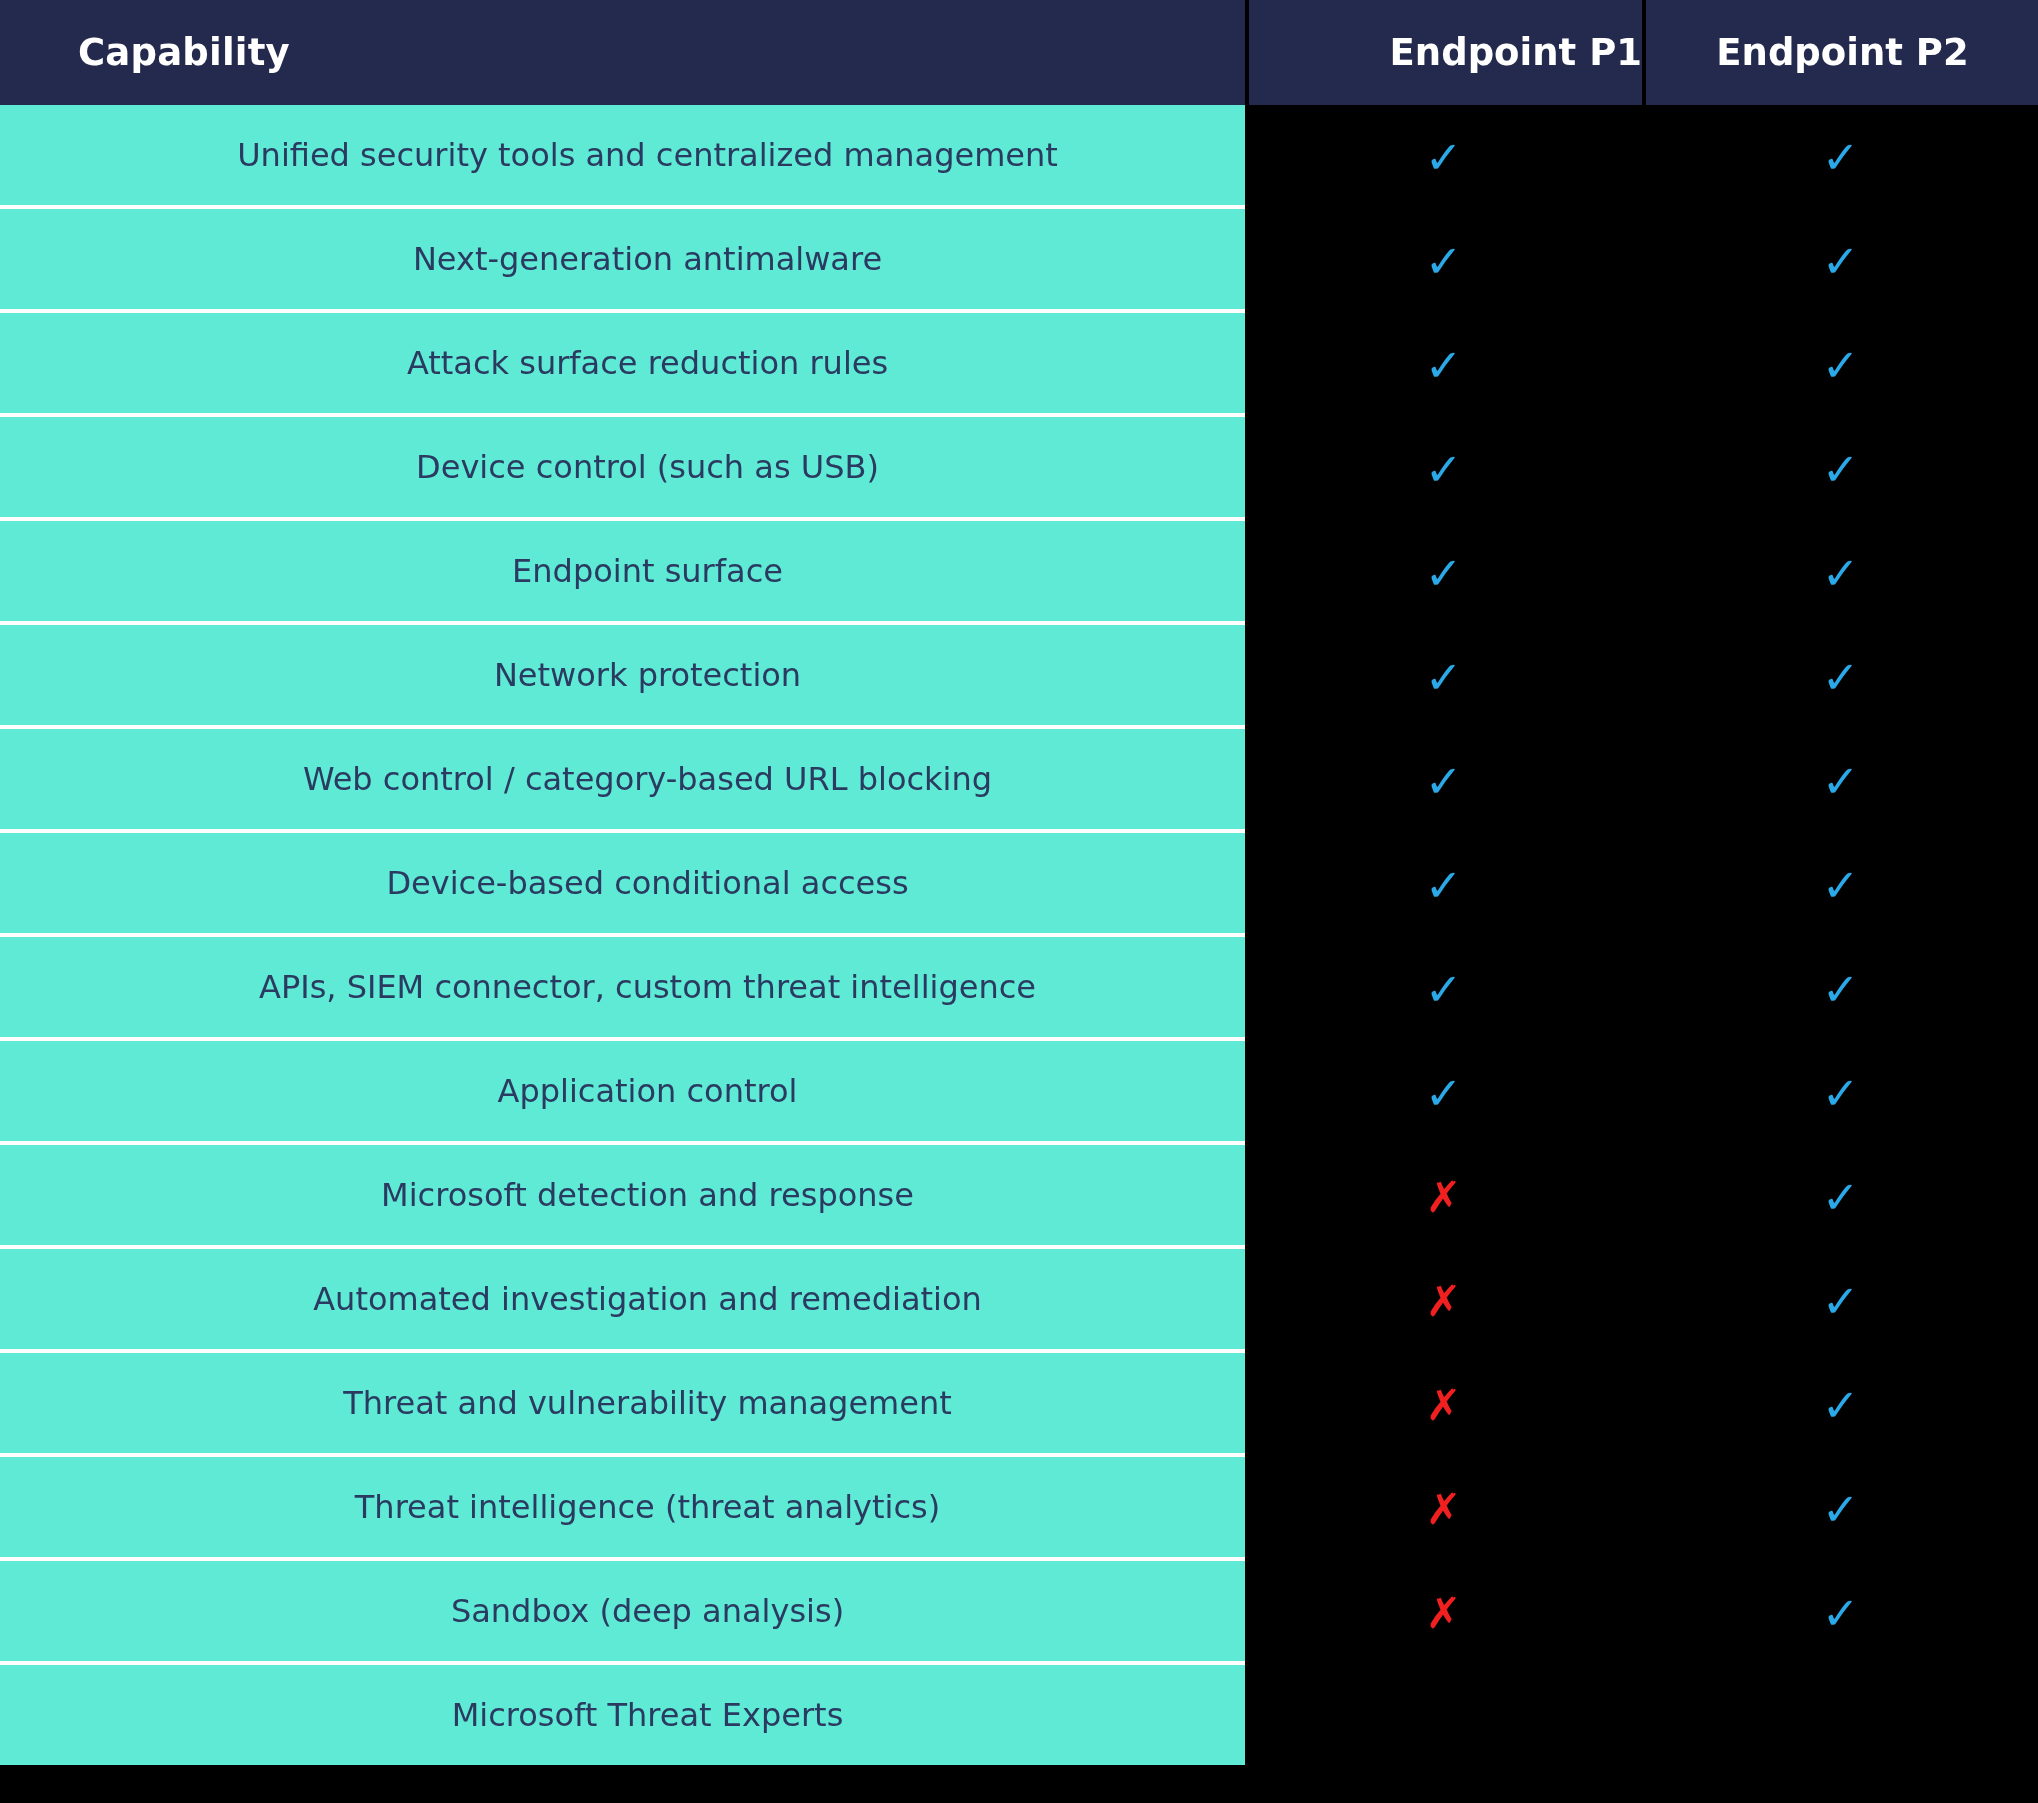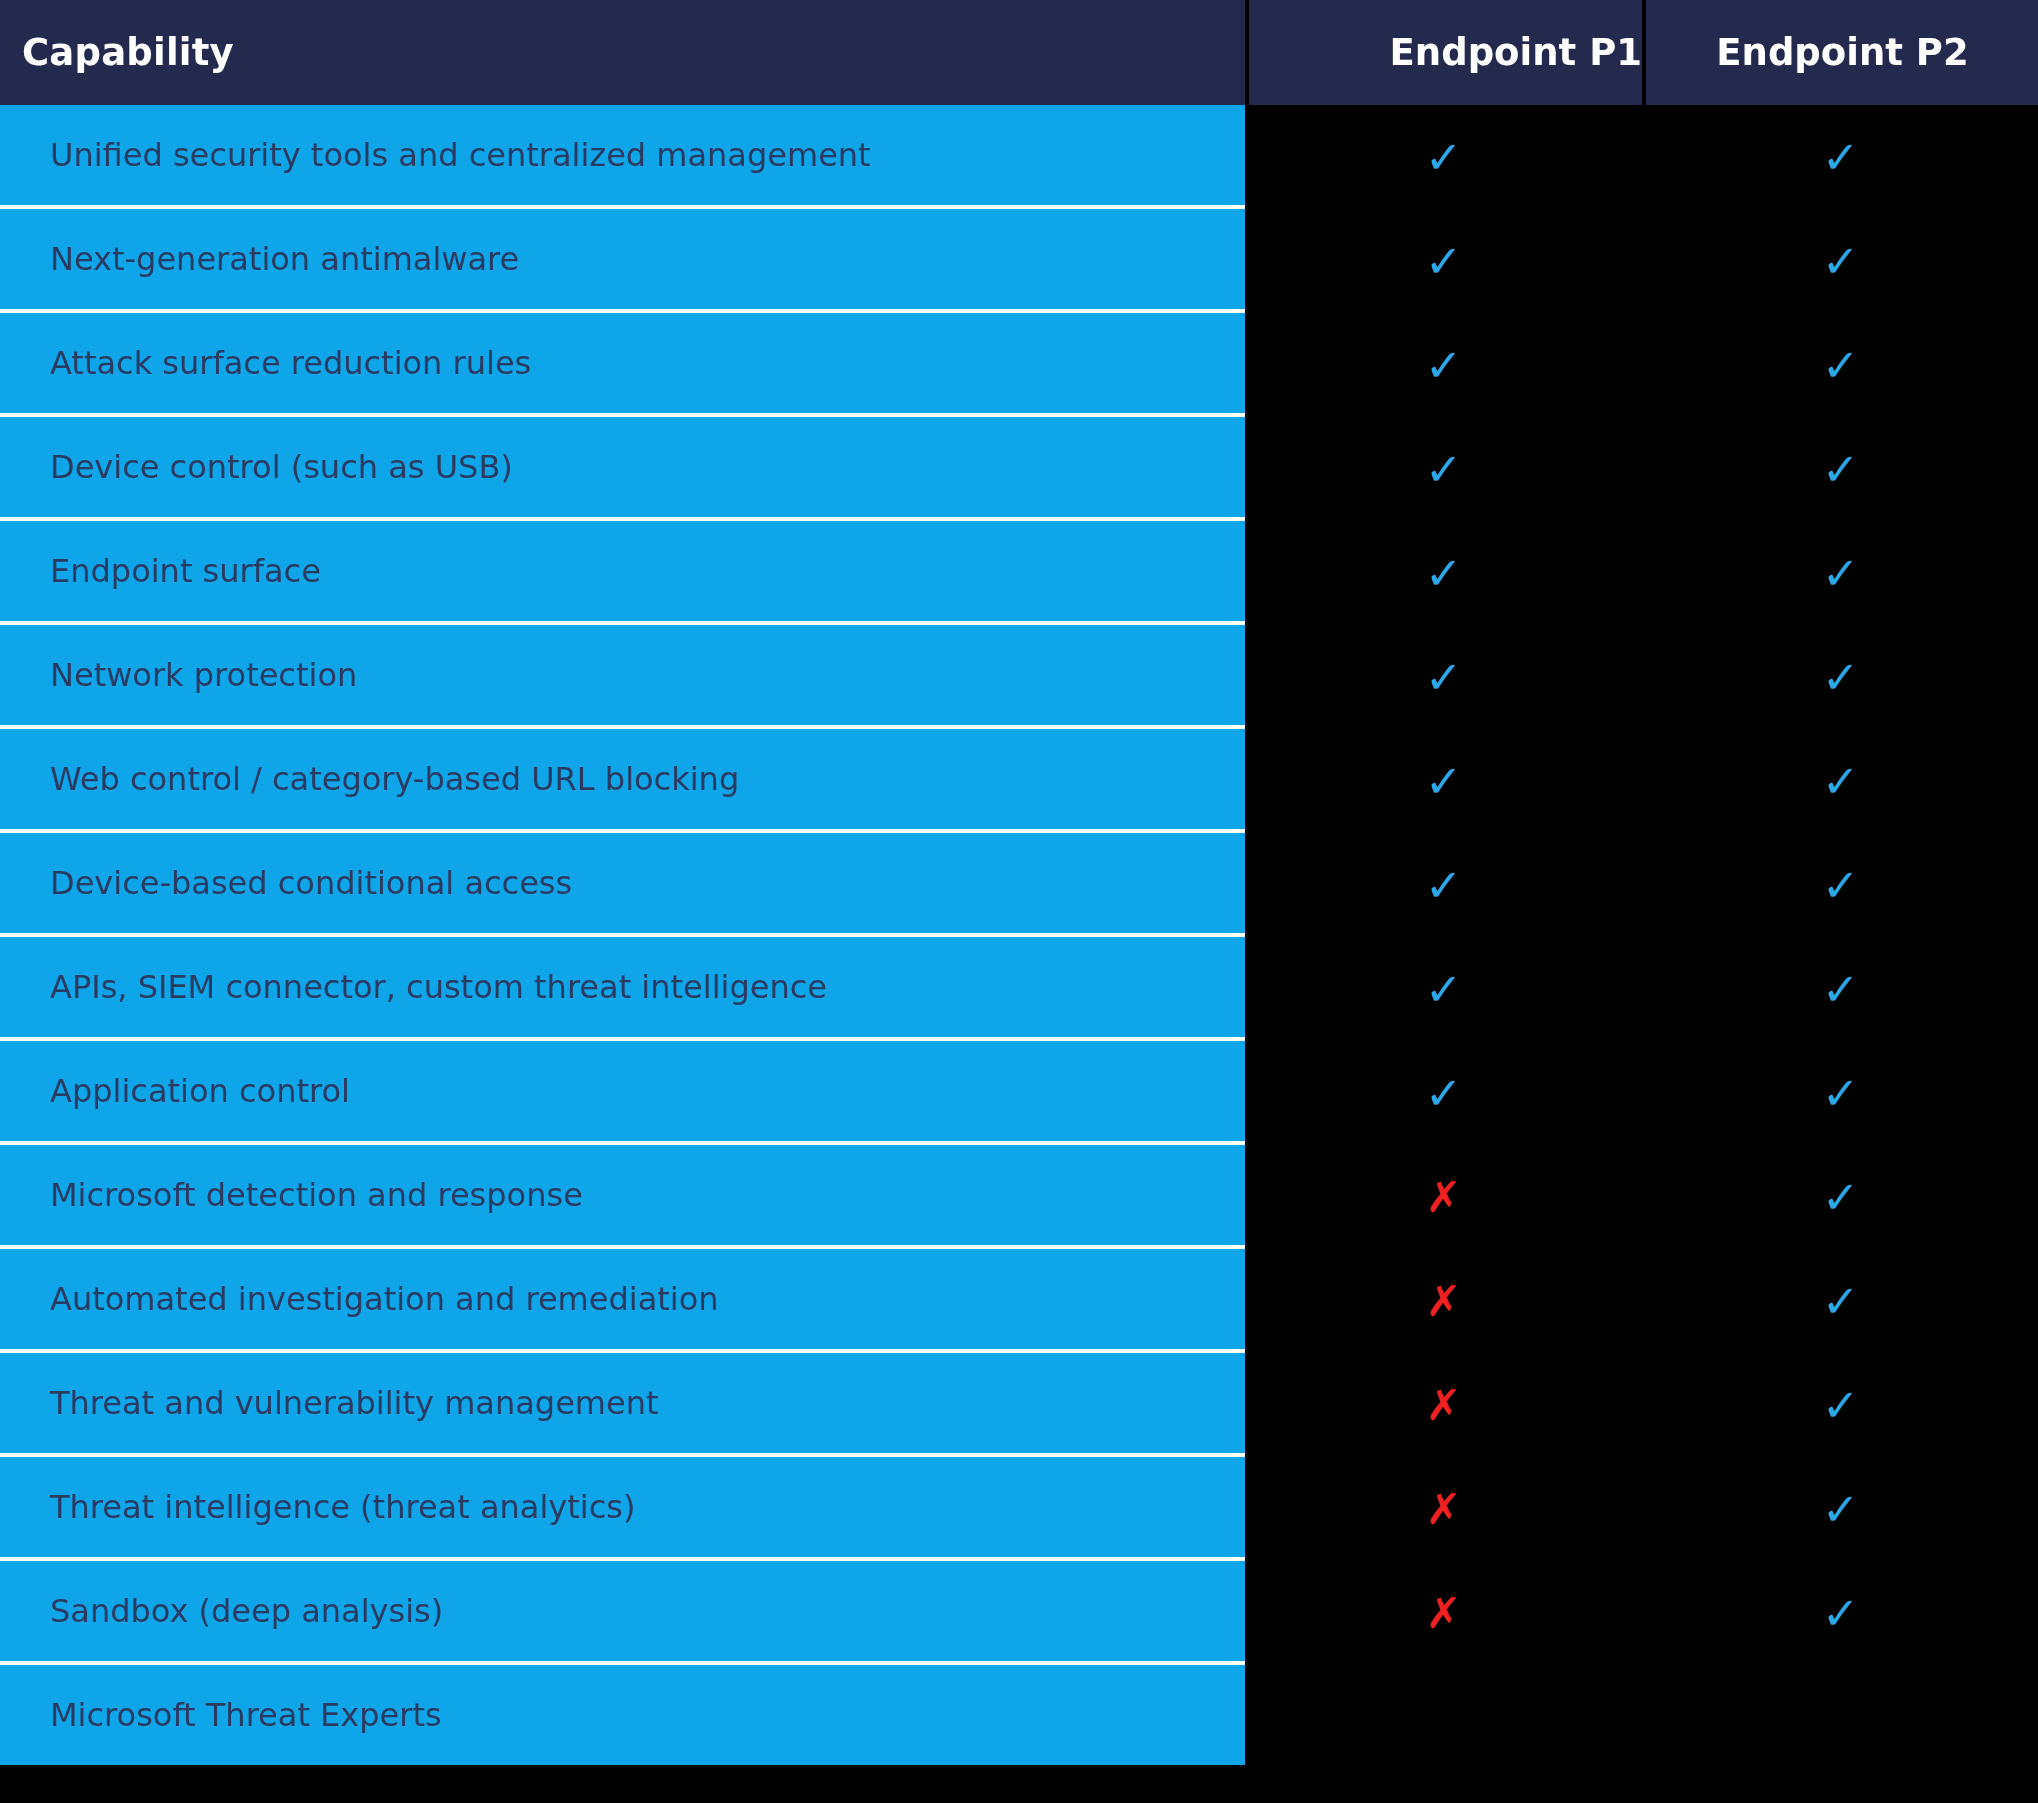--- a/index.html
+++ b/index.html
@@ -32,21 +32,21 @@
     height: 105px;
     padding: 0;
     margin: 0;
     vertical-align: middle;
     font-weight: bold;
     color: #ffffff;
     background: #242a4d;
   }
   th.hdr-cap {
     text-align: left;
-    padding-left: 22px;
+    padding-left: 78px;
     font-size: 37px;
     letter-spacing: 0.2px;
     margin-left: 12px;
   }
   th.hdr-p1, th.hdr-p2 {
     text-align: center;
     font-size: 37px;
   }
   th.hdr-p1 {
     border-left: 4.9px solid #000000;
@@ -58,24 +58,24 @@
   }
 
   tbody td {
     height: 100px;
     padding: 0;
     margin: 0;
     vertical-align: middle;
     background: #000000;
   }
   td.cap-cell {
-    background: #0ea5e9;
+    background: #5eead4;
     color: #2b3a60;
     font-size: 32px;
-    text-align: left;
+    text-align: center;
     padding-left: 50px;
     border-bottom: 4.9px solid #ffffff;
   }
   tbody tr:last-child td.cap-cell {
     border-bottom: none;
   }
   td.mark-cell {
     text-align: center;
     font-size: 43px;
     line-height: 1;

